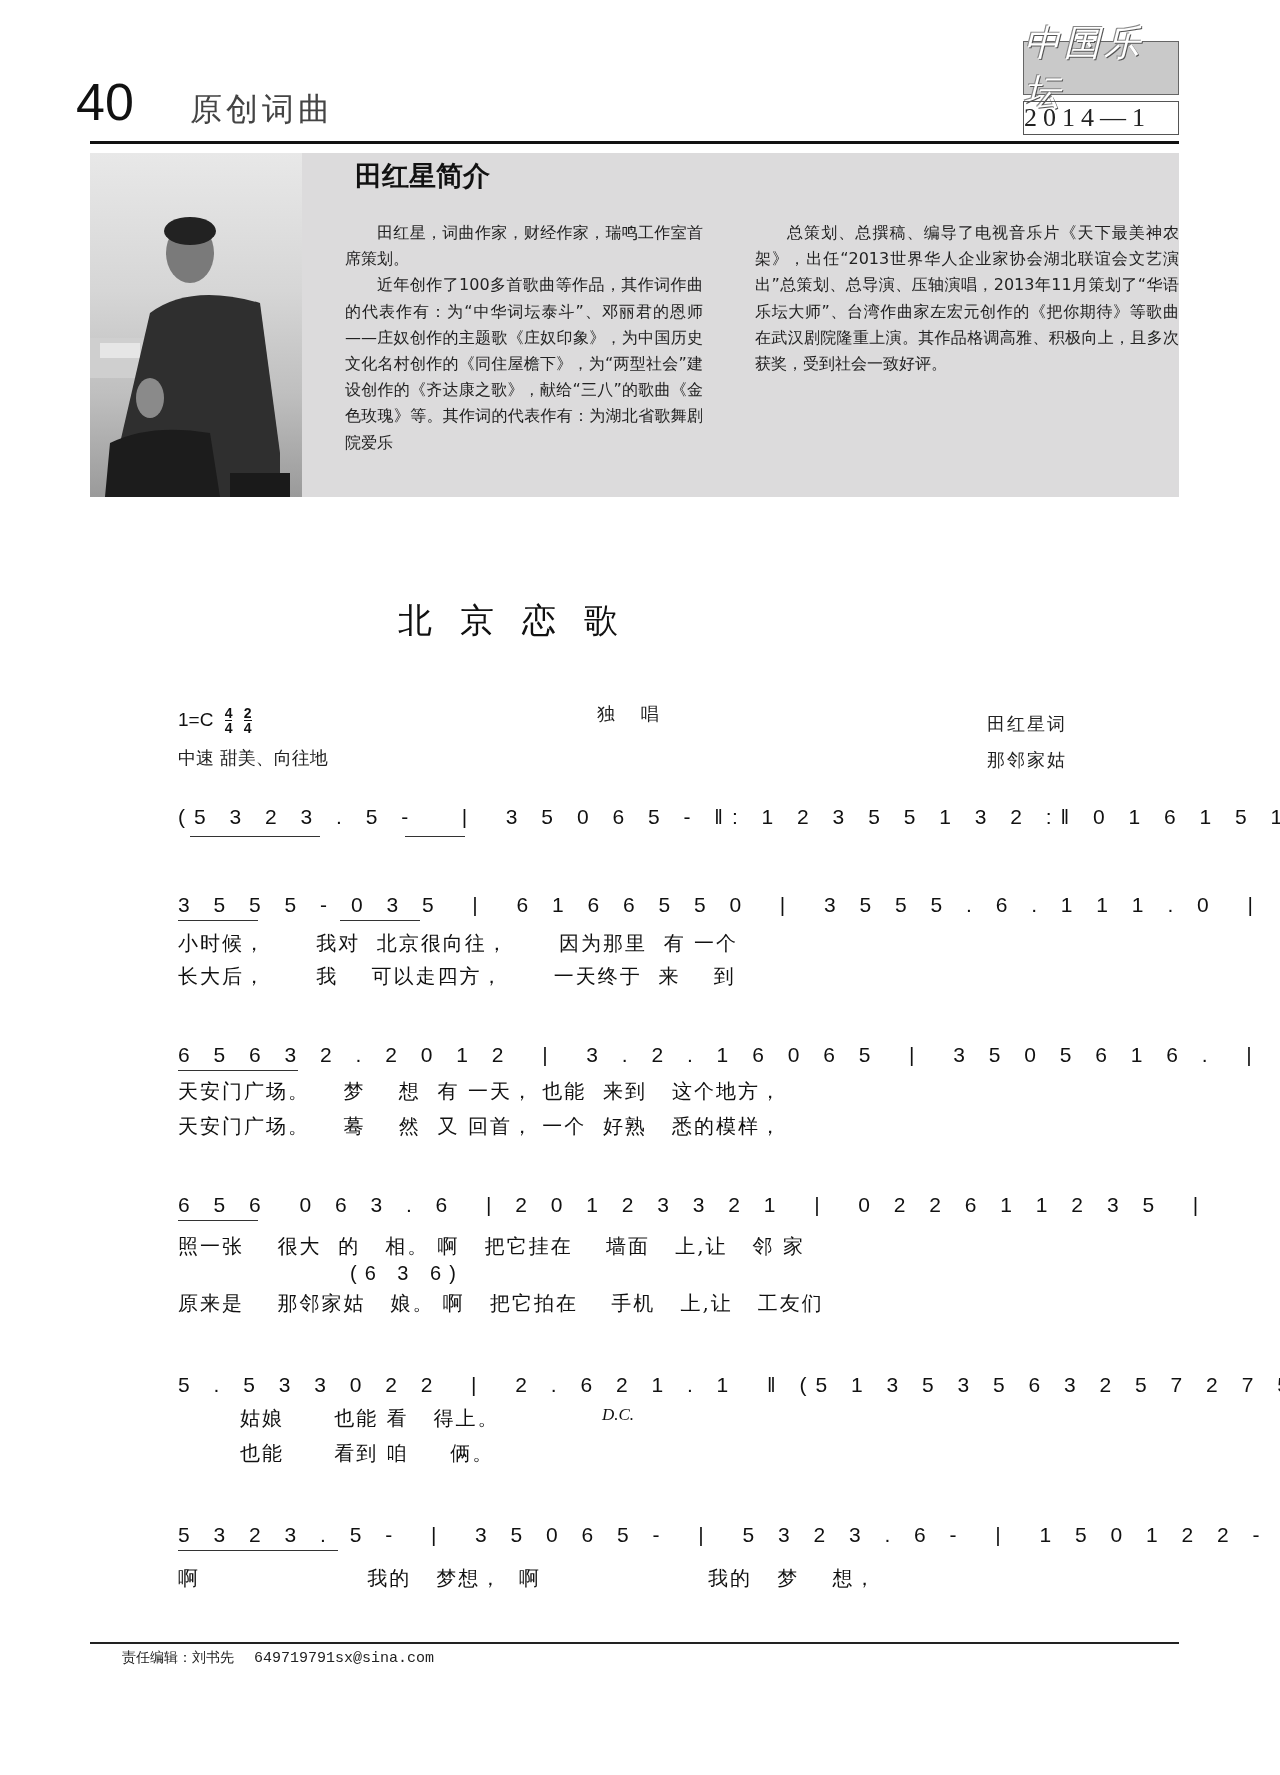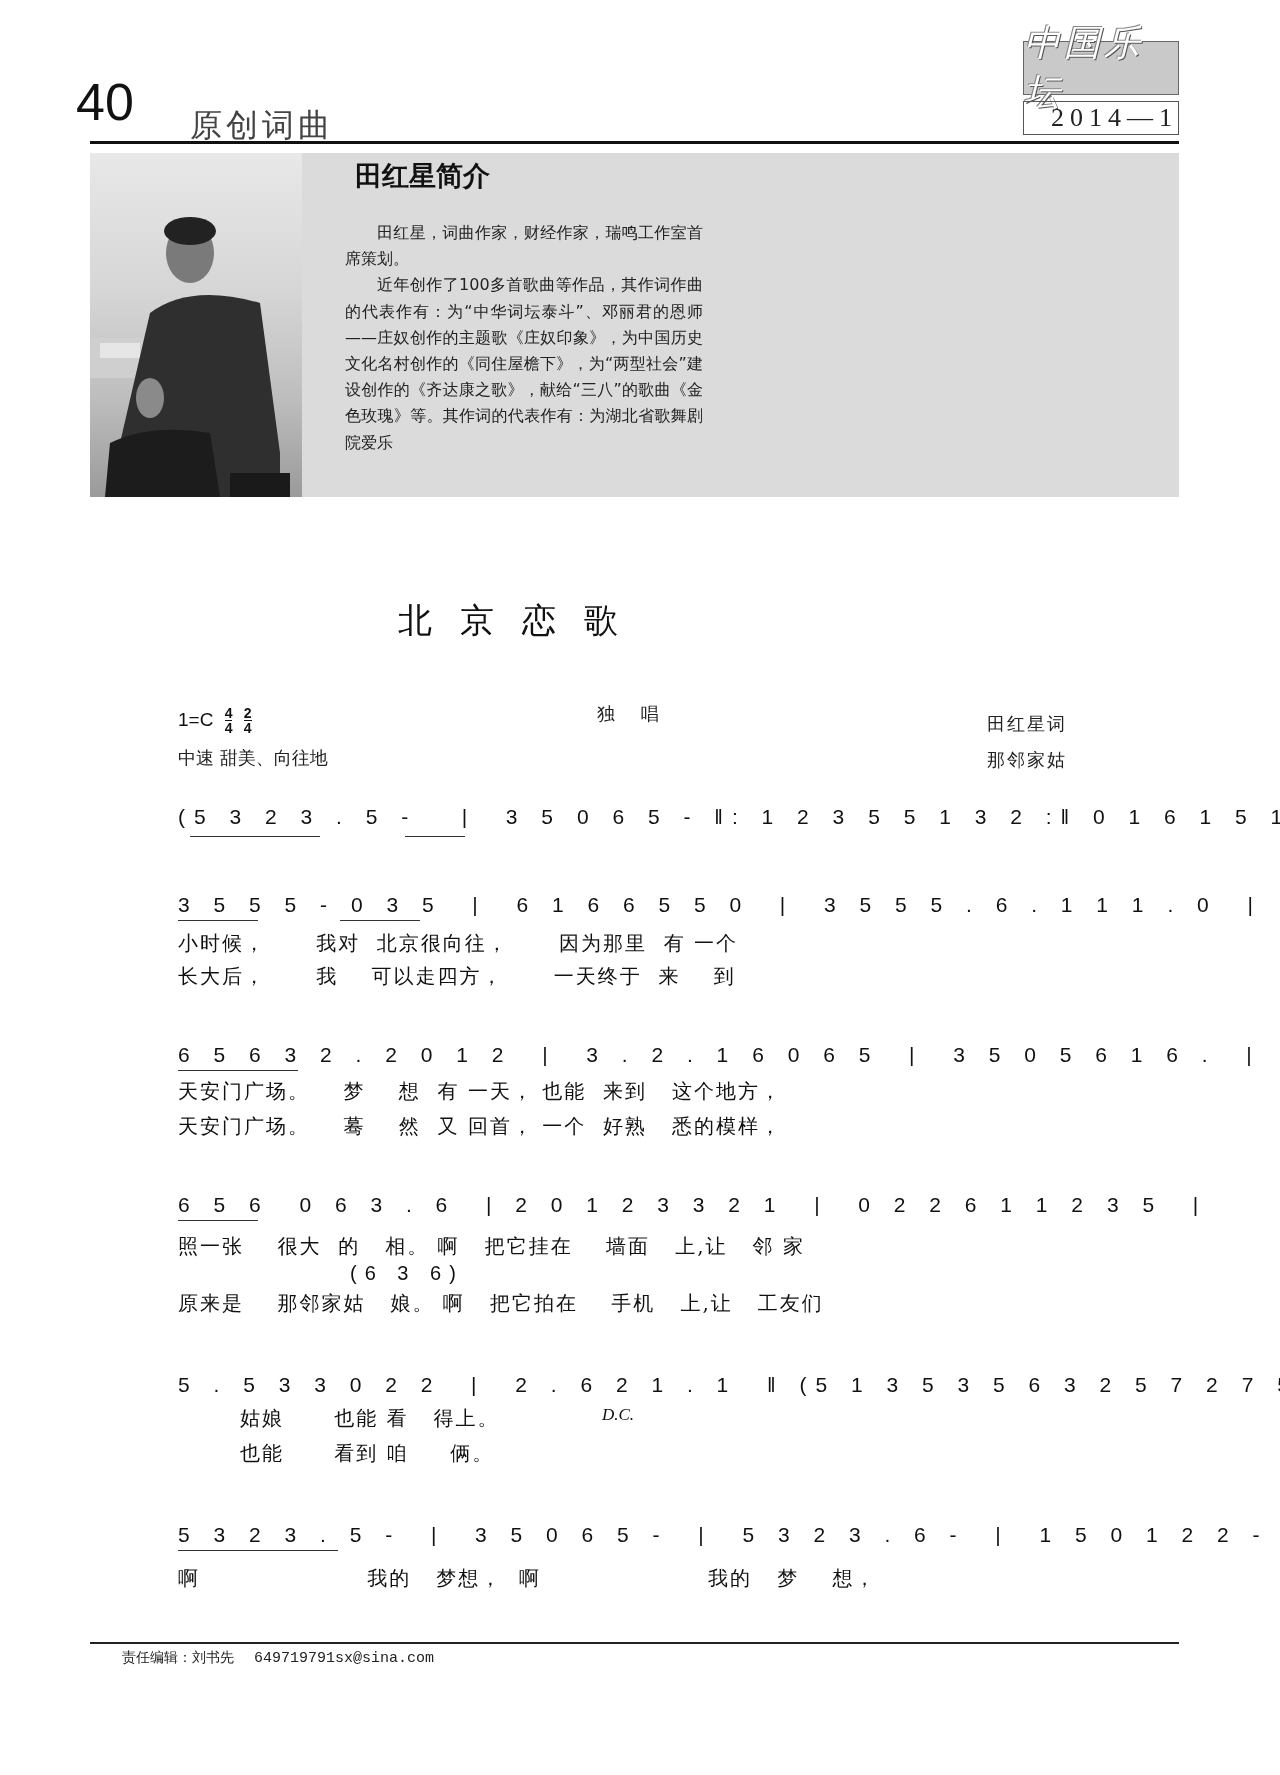--- a/index.html
+++ b/index.html
@@ -1,22 +1,22 @@
 <!DOCTYPE html>
 <html><head>
 <meta charset="utf-8">
 <style>
   html,body{margin:0;padding:0;background:#fff;}
   body{width:1280px;height:1775px;position:relative;overflow:hidden;font-family:"DejaVu Sans","Liberation Sans",sans-serif;color:#111;}
   .abs{position:absolute;}
   
   .page-num{left:76px;top:72px;font-family:"Liberation Sans",sans-serif;font-size:52px;line-height:60px;color:#111;}
-  .section-title{left:190px;top:104px;font-family:"DejaVu Serif",serif;font-size:32px;letter-spacing:4px;color:#444;}
+  .section-title{left:190px;top:88px;font-family:"DejaVu Serif",serif;font-size:32px;letter-spacing:4px;color:#444;}
   .mag-logo{left:1023px;top:41px;width:156px;height:54px;background:#c9c9c9;border:1px solid #666;box-sizing:border-box;display:flex;align-items:center;justify-content:center;font-family:"DejaVu Serif",serif;font-size:36px;color:#fff;text-shadow:1px 1px 0 #555,-1px -1px 0 #888;letter-spacing:4px;font-style:italic;}
-  .mag-issue{left:1023px;top:101px;width:156px;height:34px;border:1px solid #555;box-sizing:border-box;font-family:"Liberation Serif",serif;font-size:26px;line-height:32px;text-align:right;letter-spacing:6px;color:#222;}
+  .mag-issue{left:1023px;top:101px;width:156px;height:34px;border:1px solid #555;box-sizing:border-box;font-family:"Liberation Serif",serif;font-size:26px;line-height:32px;text-align:left;letter-spacing:6px;color:#222;}
   .header-rule{left:90px;top:141px;width:1089px;height:3px;background:#111;}
   
   .bio-box{left:90px;top:153px;width:1089px;height:344px;background:#dcdbdc;}
   .photo{left:90px;top:153px;width:212px;height:344px;background:linear-gradient(180deg,#e8e8e8 0%,#d6d6d6 40%,#bfbfbf 70%,#9a9a9a 100%);overflow:hidden;}
   .bio-title{left:355px;top:158px;font-family:"DejaVu Sans",sans-serif;font-weight:bold;font-size:27px;color:#111;}
   .bio-col{top:220px;width:358px;font-size:16px;line-height:26.2px;color:#222;text-align:justify;}
   .bio-col p{margin:0;text-indent:2em;}
   .bio-col p.noindent{text-indent:0;}
   
   .song-title{left:0;width:1044px;top:598px;text-align:center;font-family:"DejaVu Serif",serif;font-size:34px;letter-spacing:28px;color:#111;}
@@ -59,20 +59,21 @@
     <ellipse cx="60" cy="245" rx="14" ry="20" fill="#8a8a8a"></ellipse>
     <rect x="140" y="320" width="60" height="24" fill="#1a1a1a"></rect>
   </svg>
 </div>
 <div class="abs bio-title">田红星简介</div>
 <div class="abs bio-col" style="left:345px;">
   <p>田红星，词曲作家，财经作家，瑞鸣工作室首席策划。</p>
   <p>近年创作了100多首歌曲等作品，其作词作曲的代表作有：为“中华词坛泰斗”、邓丽君的恩师——庄奴创作的主题歌《庄奴印象》，为中国历史文化名村创作的《同住屋檐下》，为“两型社会”建设创作的《齐达康之歌》，献给“三八”的歌曲《金色玫瑰》等。其作词的代表作有：为湖北省歌舞剧院爱乐</p>
 </div>
 <div class="abs bio-col" style="left:755px;width:424px;">
+  <p>总策划、总撰稿、编导了电视音乐片《天下最美神农架》，出任“2013世界华人企业家协会湖北联谊会文艺演出”总策划、总导演、压轴演唱，2013年11月策划了“华语乐坛大师”、台湾作曲家左宏元创作的《把你期待》等歌曲在武汉剧院隆重上演。其作品格调高雅、积极向上，且多次获奖，受到社会一致好评。</p>
 </div>
 
 <div class="abs song-title">北京恋歌</div>
 <div class="abs key">
   <span>1=C</span>
   <span class="frac"><span class="top">4</span><span>4</span></span>
   <span class="frac"><span class="top">2</span><span>4</span></span>
 </div>
 <div class="abs meta tempo">中速  甜美、向往地</div>
 <div class="abs meta solo">独 唱</div>

